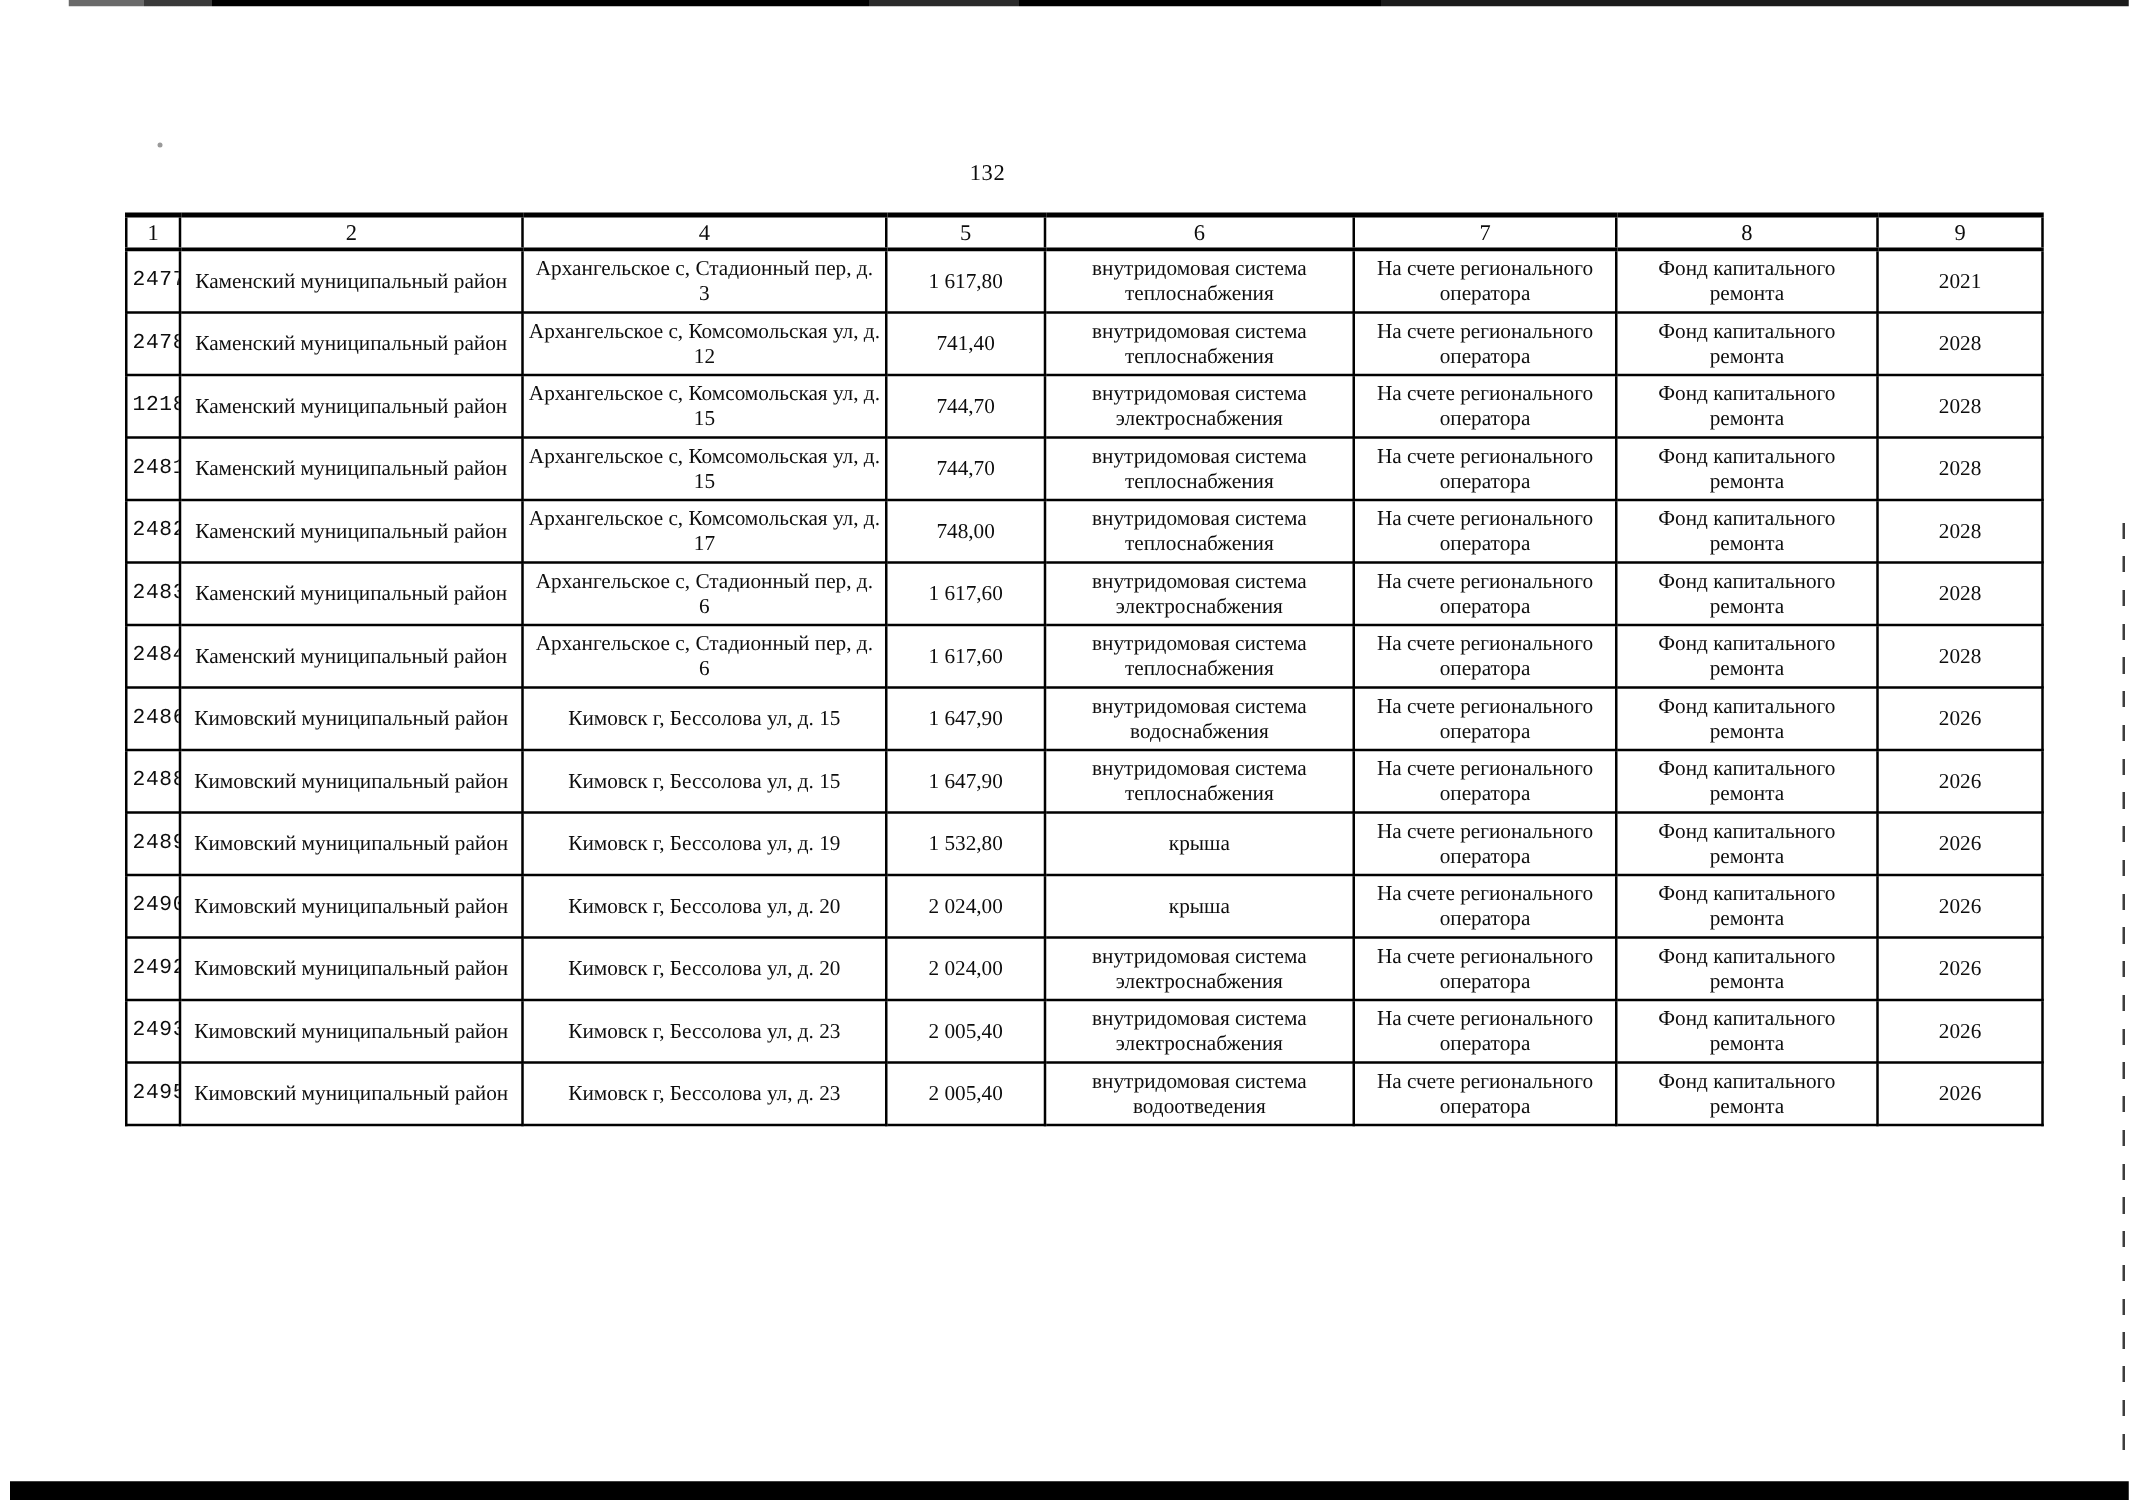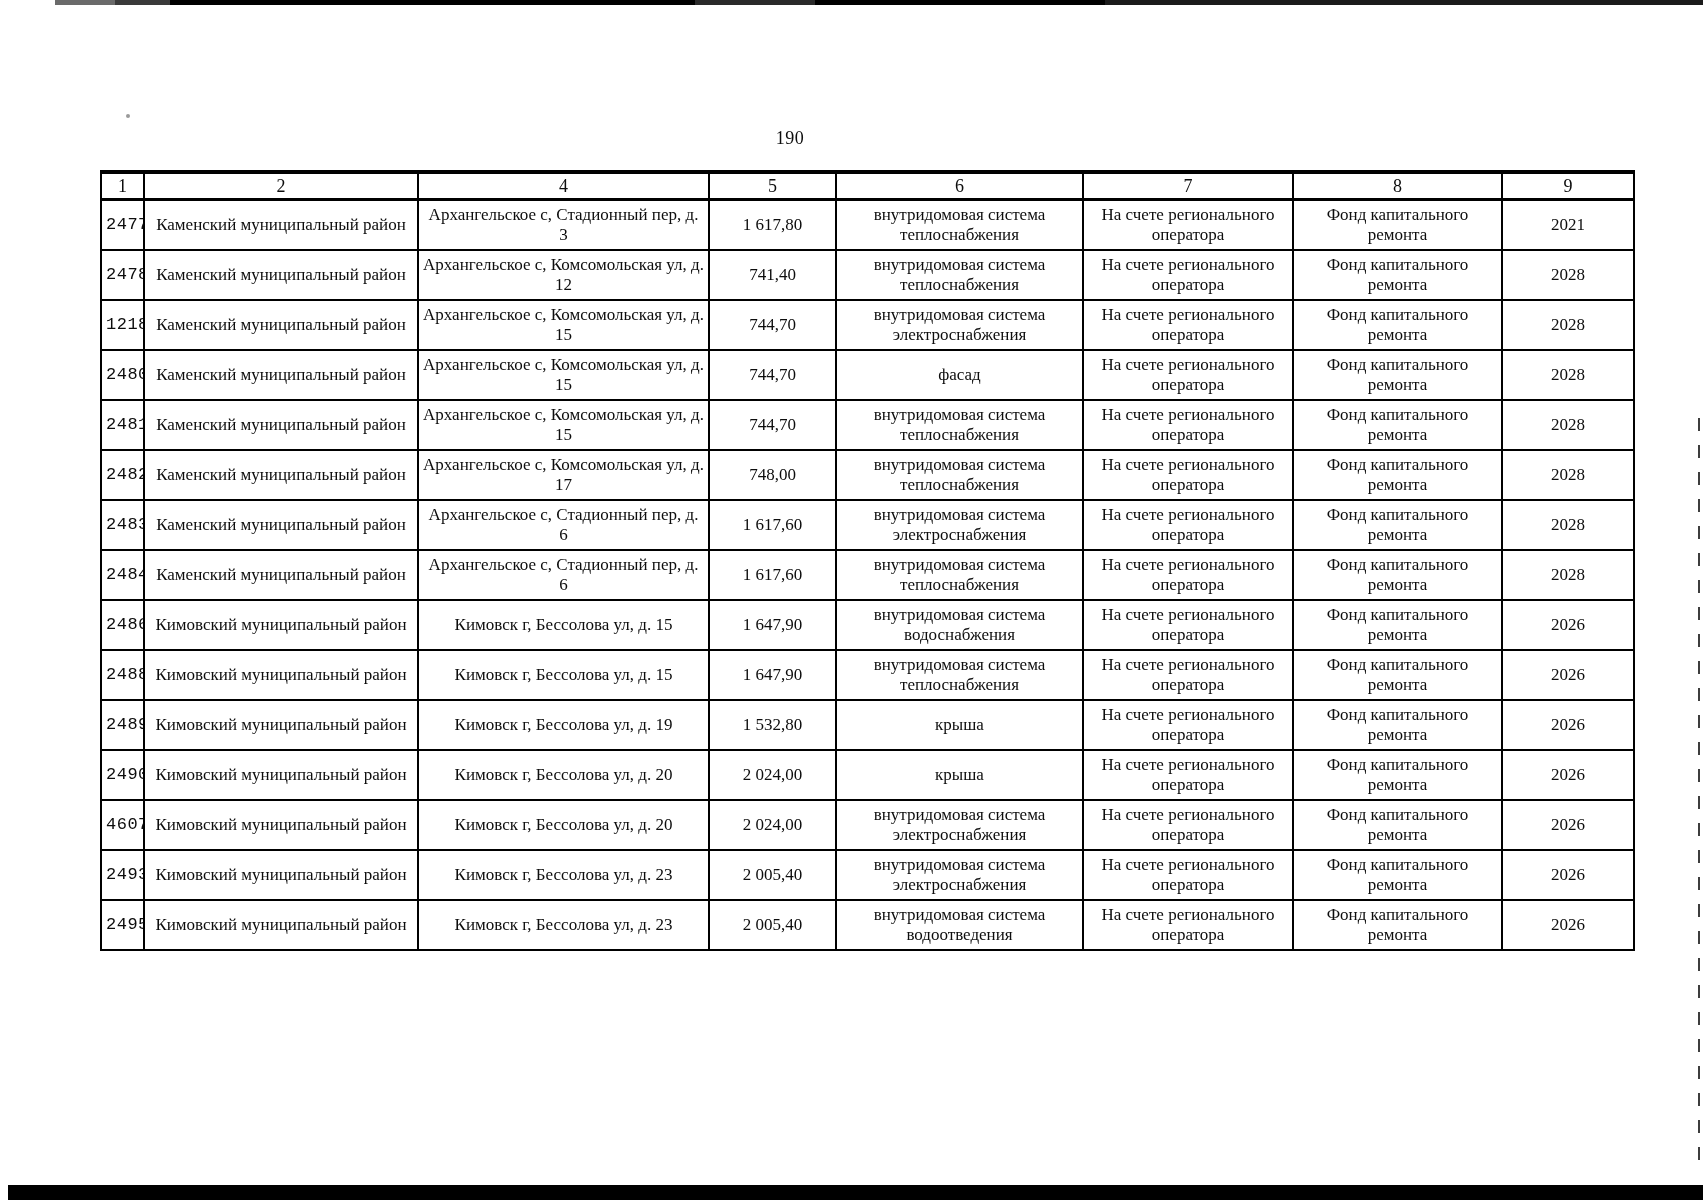--- a/index.html
+++ b/index.html
@@ -102,21 +102,21 @@
   .doc-table td.num-cell { letter-spacing: 0.5px; font-family: Liberation Mono, monospace; }
 </style>
 </head>
 <body>
 
 <div class="artifact-top"></div>
 <div class="artifact-bottom"></div>
 <div class="artifact-right"></div>
 <div class="artifact-dot"></div>
 
-<div class="page-number">190</div>
+<div class="page-number">132</div>
 
 <table class="doc-table">
   <colgroup>
     <col class="c-num">
       <col class="c-district">
       <col class="c-address">
       <col class="c-area">
     <col class="c-work">
       <col class="c-account">
       <col class="c-fund">
@@ -159,30 +159,20 @@
     <td class="num-cell">1218</td>
     <td>Каменский муниципальный район</td>
     <td>Архангельское с, Комсомольская ул, д. 15</td>
     <td>744,70</td>
     <td>внутридомовая система электроснабжения</td>
     <td>На счете регионального оператора</td>
     <td>Фонд капитального ремонта</td>
     <td>2028</td>
   </tr>
       <tr>
-    <td class="num-cell">2480</td>
-    <td>Каменский муниципальный район</td>
-    <td>Архангельское с, Комсомольская ул, д. 15</td>
-    <td>744,70</td>
-    <td>фасад</td>
-    <td>На счете регионального оператора</td>
-    <td>Фонд капитального ремонта</td>
-    <td>2028</td>
-  </tr>
-      <tr>
     <td class="num-cell">2481</td>
     <td>Каменский муниципальный район</td>
     <td>Архангельское с, Комсомольская ул, д. 15</td>
     <td>744,70</td>
     <td>внутридомовая система теплоснабжения</td>
     <td>На счете регионального оператора</td>
     <td>Фонд капитального ремонта</td>
     <td>2028</td>
   </tr>
       <tr>
@@ -249,21 +239,21 @@
     <td class="num-cell">2490</td>
     <td>Кимовский муниципальный район</td>
     <td>Кимовск г, Бессолова ул, д. 20</td>
     <td>2 024,00</td>
     <td>крыша</td>
     <td>На счете регионального оператора</td>
     <td>Фонд капитального ремонта</td>
     <td>2026</td>
   </tr>
       <tr>
-    <td class="num-cell">4607</td>
+    <td class="num-cell">2492</td>
     <td>Кимовский муниципальный район</td>
     <td>Кимовск г, Бессолова ул, д. 20</td>
     <td>2 024,00</td>
     <td>внутридомовая система электроснабжения</td>
     <td>На счете регионального оператора</td>
     <td>Фонд капитального ремонта</td>
     <td>2026</td>
   </tr>
       <tr>
     <td class="num-cell">2493</td>

